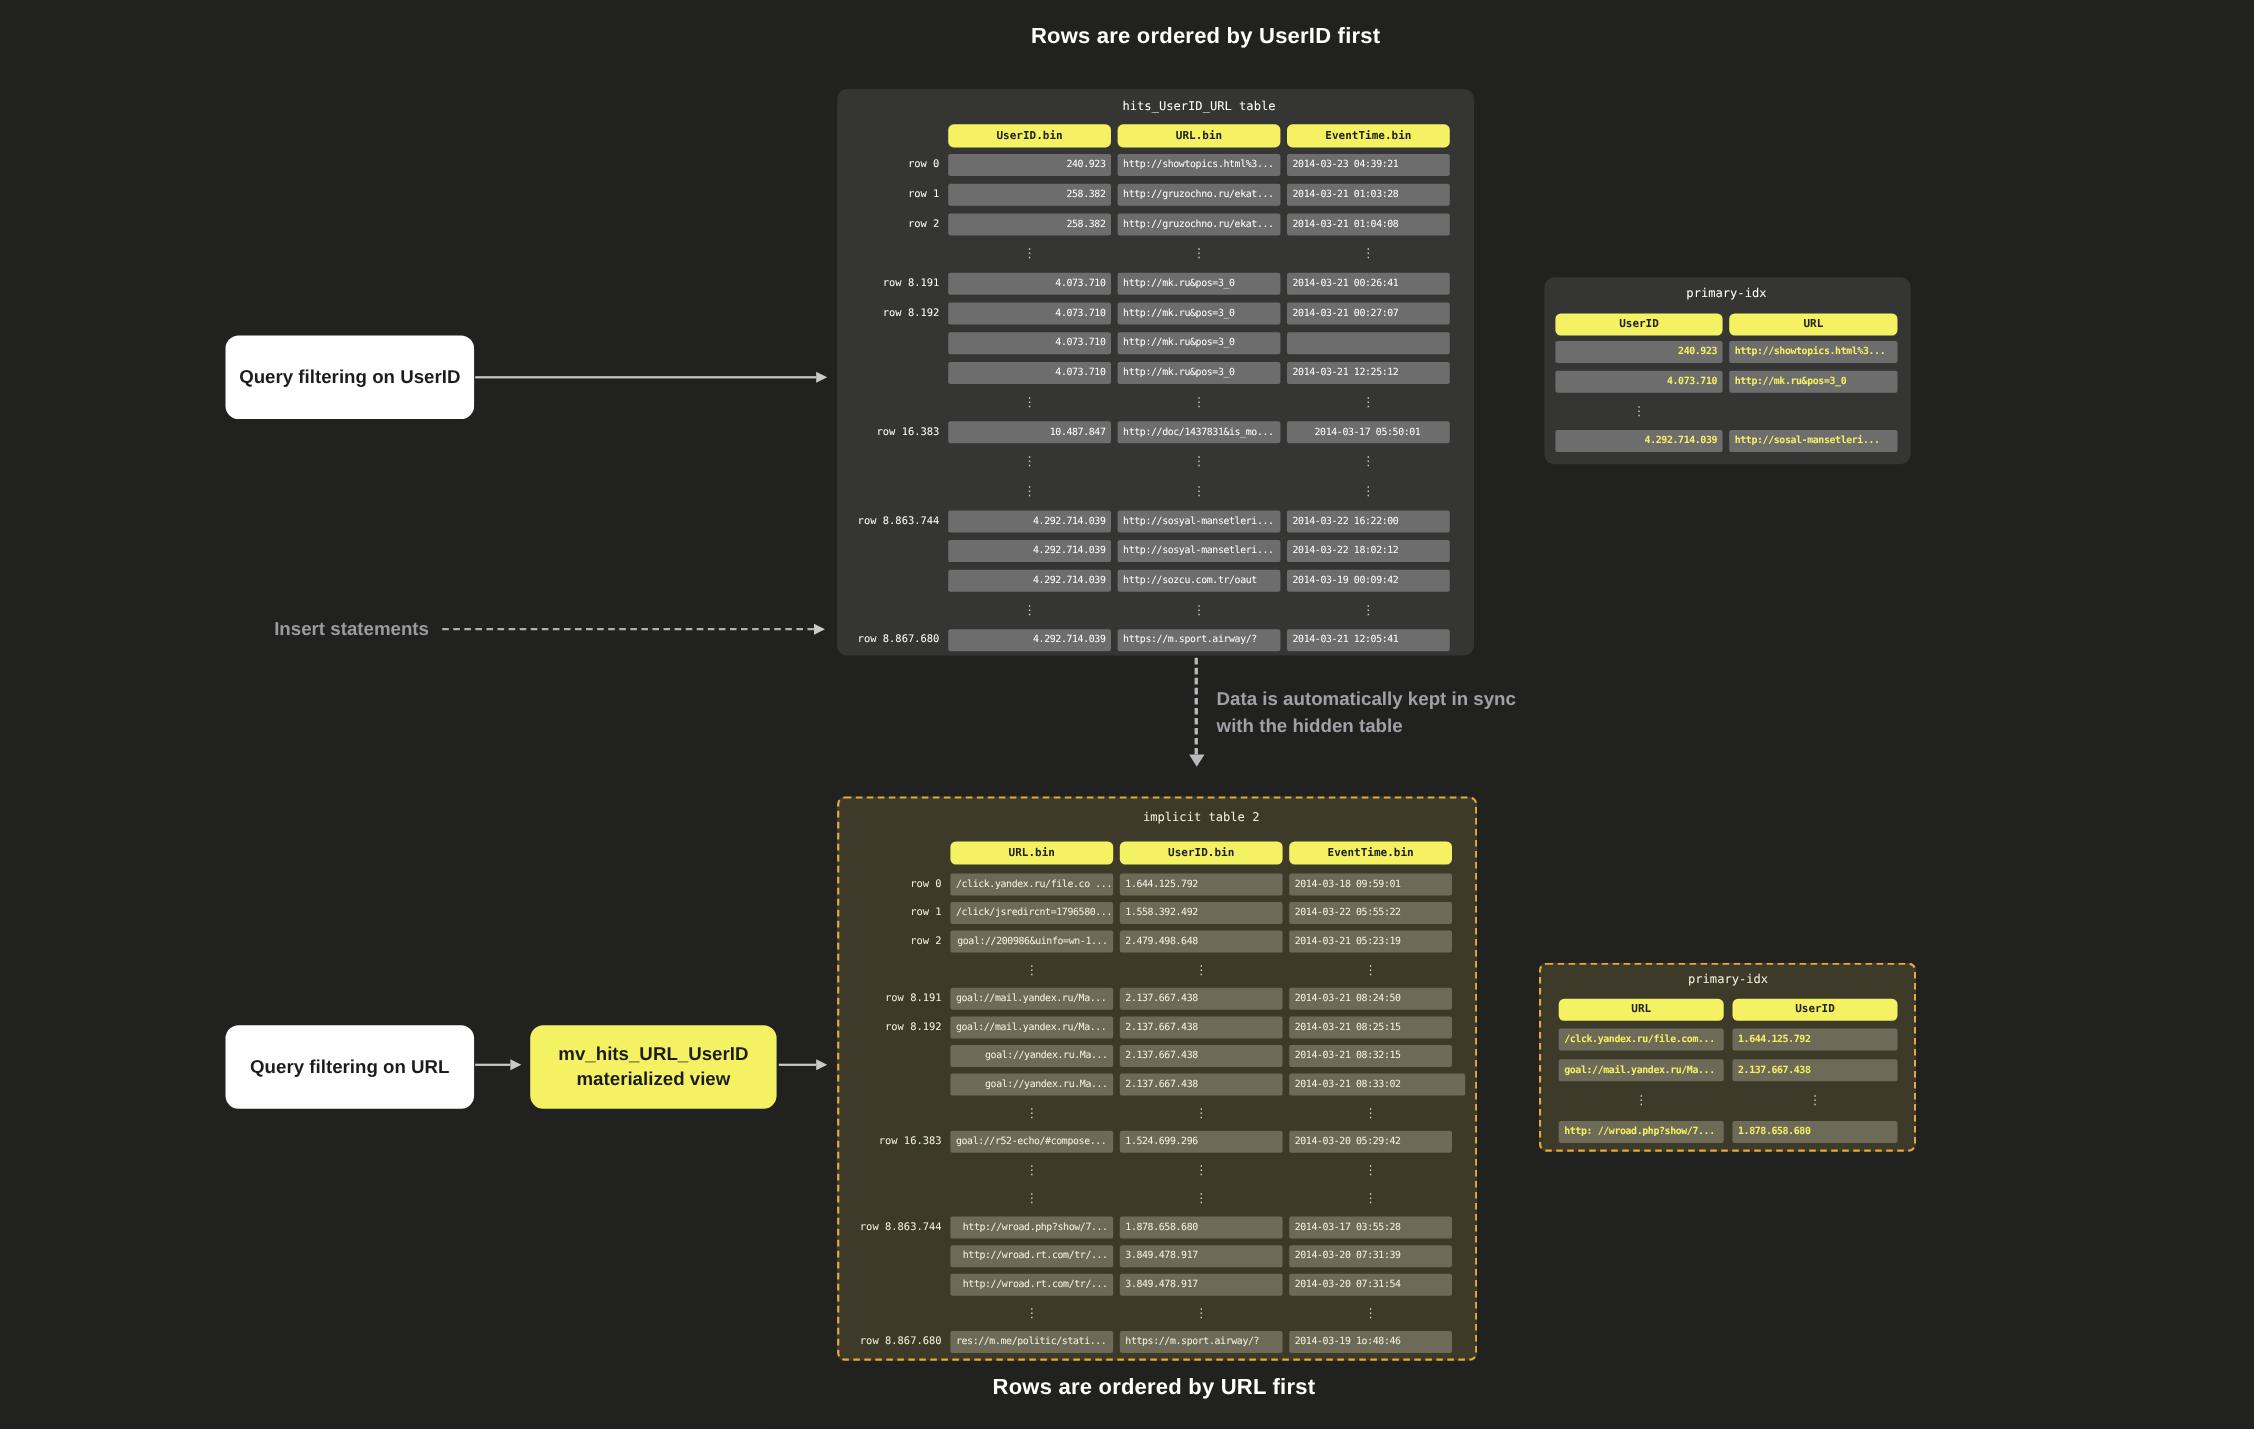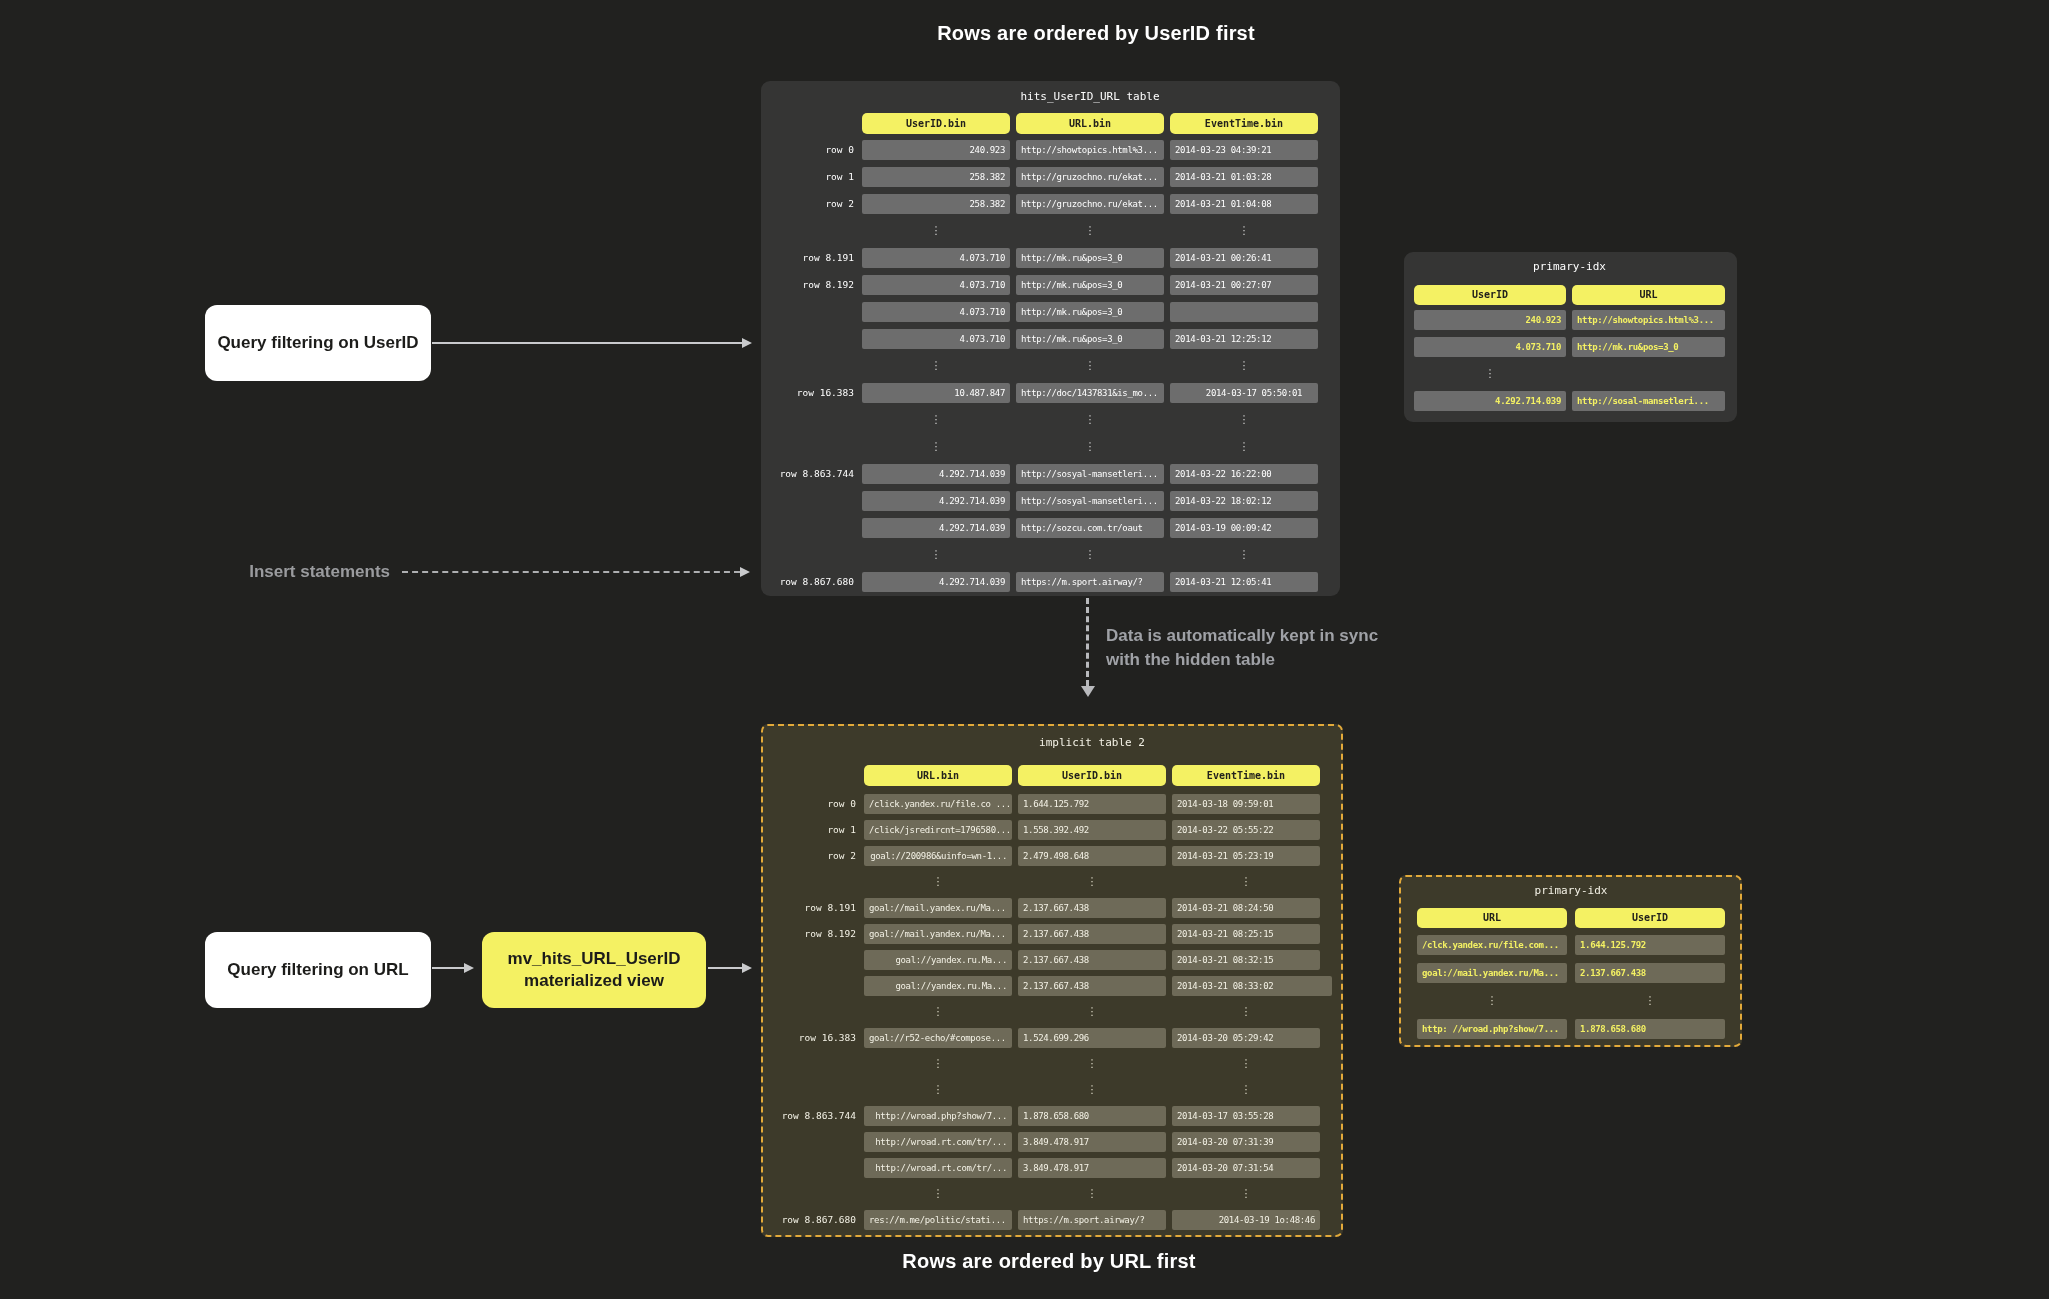--- a/index.html
+++ b/index.html
@@ -105,21 +105,21 @@
       <div class="cell" style="left: 409px; width: 148px; top: 221px; height: 20px; line-height: 20px; text-align: left;"></div>
       <div class="cell" style="left: 101px; width: 148px; top: 248px; height: 20px; line-height: 20px; text-align: right;">4.073.710</div>
       <div class="cell" style="left: 255px; width: 148px; top: 248px; height: 20px; line-height: 20px; text-align: left;">http://mk.ru&amp;pos=3_0</div>
       <div class="cell" style="left: 409px; width: 148px; top: 248px; height: 20px; line-height: 20px; text-align: left;">2014-03-21 12:25:12</div>
       <div class="dots" style="left: 101px; width: 148px; top: 275px; height: 20px; line-height: 20px;">⋮</div>
       <div class="dots" style="left: 255px; width: 148px; top: 275px; height: 20px; line-height: 20px;">⋮</div>
       <div class="dots" style="left: 409px; width: 148px; top: 275px; height: 20px; line-height: 20px;">⋮</div>
       <div class="rlabel" style="left: 5px; width: 88px; top: 302px; height: 20px; line-height: 20px;">row 16.383</div>
       <div class="cell" style="left: 101px; width: 148px; top: 302px; height: 20px; line-height: 20px; text-align: right;">10.487.847</div>
       <div class="cell" style="left: 255px; width: 148px; top: 302px; height: 20px; line-height: 20px; text-align: left;">http://doc/1437831&amp;is_mo...</div>
-      <div class="cell" style="left: 409px; width: 148px; top: 302px; height: 20px; line-height: 20px; text-align: center; padding-left: 25px;">2014-03-17 05:50:01</div>
+      <div class="cell" style="left: 409px; width: 148px; top: 302px; height: 20px; line-height: 20px; text-align: left; padding-left: 25px;">2014-03-17 05:50:01</div>
       <div class="dots" style="left: 101px; width: 148px; top: 329px; height: 20px; line-height: 20px;">⋮</div>
       <div class="dots" style="left: 255px; width: 148px; top: 329px; height: 20px; line-height: 20px;">⋮</div>
       <div class="dots" style="left: 409px; width: 148px; top: 329px; height: 20px; line-height: 20px;">⋮</div>
       <div class="dots" style="left: 101px; width: 148px; top: 356px; height: 20px; line-height: 20px;">⋮</div>
       <div class="dots" style="left: 255px; width: 148px; top: 356px; height: 20px; line-height: 20px;">⋮</div>
       <div class="dots" style="left: 409px; width: 148px; top: 356px; height: 20px; line-height: 20px;">⋮</div>
       <div class="rlabel" style="left: 5px; width: 88px; top: 383px; height: 20px; line-height: 20px;">row 8.863.744</div>
       <div class="cell" style="left: 101px; width: 148px; top: 383px; height: 20px; line-height: 20px; text-align: right;">4.292.714.039</div>
       <div class="cell" style="left: 255px; width: 148px; top: 383px; height: 20px; line-height: 20px; text-align: left;">http://sosyal-mansetleri...</div>
       <div class="cell" style="left: 409px; width: 148px; top: 383px; height: 20px; line-height: 20px; text-align: left;">2014-03-22 16:22:00</div>
@@ -205,21 +205,21 @@
       <div class="cell" style="left: 409px; width: 148px; top: 406px; height: 20px; line-height: 20px; text-align: left;">2014-03-20 07:31:39</div>
       <div class="cell" style="left: 101px; width: 148px; top: 432px; height: 20px; line-height: 20px; text-align: right;">http://wroad.rt.com/tr/...</div>
       <div class="cell" style="left: 255px; width: 148px; top: 432px; height: 20px; line-height: 20px; text-align: left;">3.849.478.917</div>
       <div class="cell" style="left: 409px; width: 148px; top: 432px; height: 20px; line-height: 20px; text-align: left;">2014-03-20 07:31:54</div>
       <div class="dots" style="left: 101px; width: 148px; top: 458px; height: 20px; line-height: 20px;">⋮</div>
       <div class="dots" style="left: 255px; width: 148px; top: 458px; height: 20px; line-height: 20px;">⋮</div>
       <div class="dots" style="left: 409px; width: 148px; top: 458px; height: 20px; line-height: 20px;">⋮</div>
       <div class="rlabel" style="left: 5px; width: 88px; top: 484px; height: 20px; line-height: 20px;">row 8.867.680</div>
       <div class="cell" style="left: 101px; width: 148px; top: 484px; height: 20px; line-height: 20px; text-align: left;">res://m.me/politic/stati...</div>
       <div class="cell" style="left: 255px; width: 148px; top: 484px; height: 20px; line-height: 20px; text-align: left;">https://m.sport.airway/?</div>
-      <div class="cell" style="left: 409px; width: 148px; top: 484px; height: 20px; line-height: 20px; text-align: right;">2014-03-19 1o:48:46</div>
+      <div class="cell" style="left: 409px; width: 148px; top: 484px; height: 20px; line-height: 20px; text-align: left;">2014-03-19 1o:48:46</div>
     </section>
   <section class="panel olive idx" style="left: 1399px; top: 875px; width: 343px; height: 172px;">
       <div class="tbl-title" style="left: 16px; width: 308px; top: 7px;">primary-idx</div>
       <div class="pill" style="left: 16px; width: 150px; top: 31px; height: 20px; line-height: 20px;">URL</div>
       <div class="pill" style="left: 174px; width: 150px; top: 31px; height: 20px; line-height: 20px;">UserID</div>
       <div class="cell" style="left: 16px; width: 150px; top: 58px; height: 20px; line-height: 20px; text-align: left;">/clck.yandex.ru/file.com...</div>
       <div class="cell" style="left: 174px; width: 150px; top: 58px; height: 20px; line-height: 20px; text-align: left;">1.644.125.792</div>
       <div class="cell" style="left: 16px; width: 150px; top: 86px; height: 20px; line-height: 20px; text-align: left;">goal://mail.yandex.ru/Ma...</div>
       <div class="cell" style="left: 174px; width: 150px; top: 86px; height: 20px; line-height: 20px; text-align: left;">2.137.667.438</div>
       <div class="dots" style="left: 16px; width: 150px; top: 114px; height: 20px; line-height: 20px;">⋮</div>

